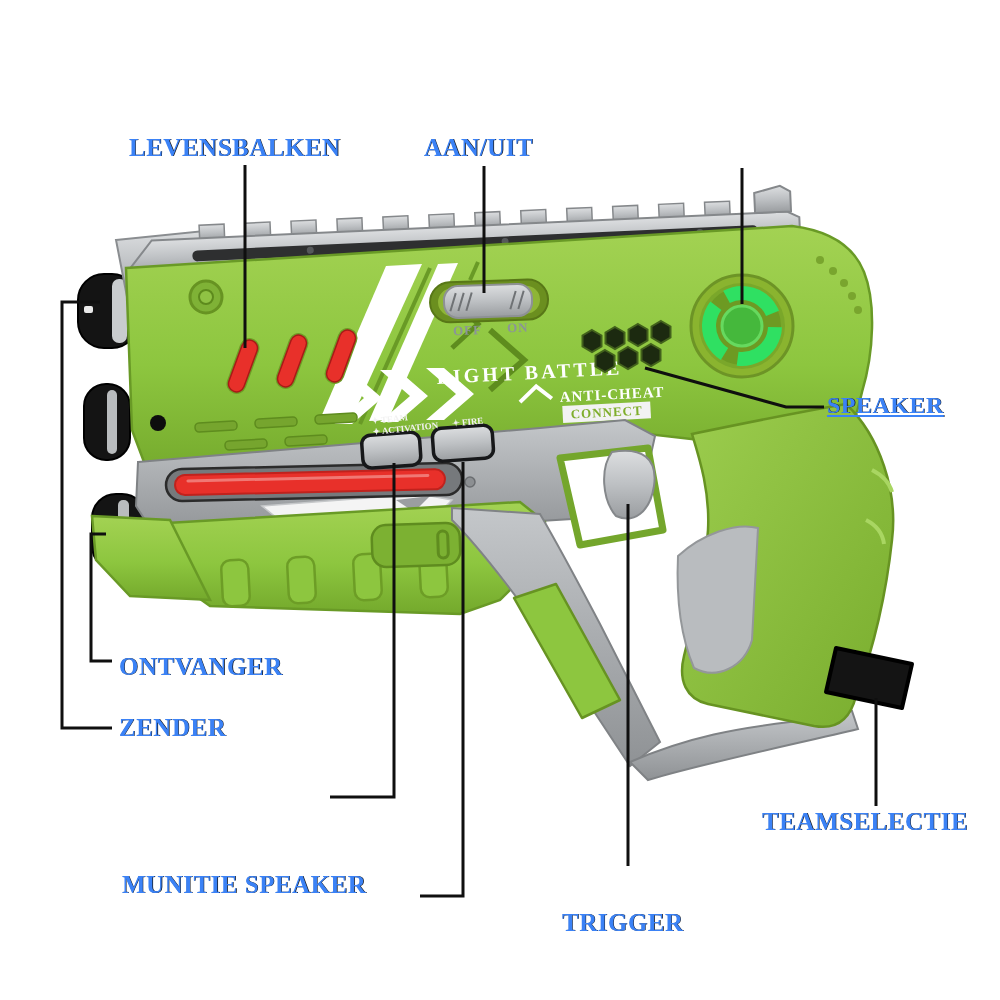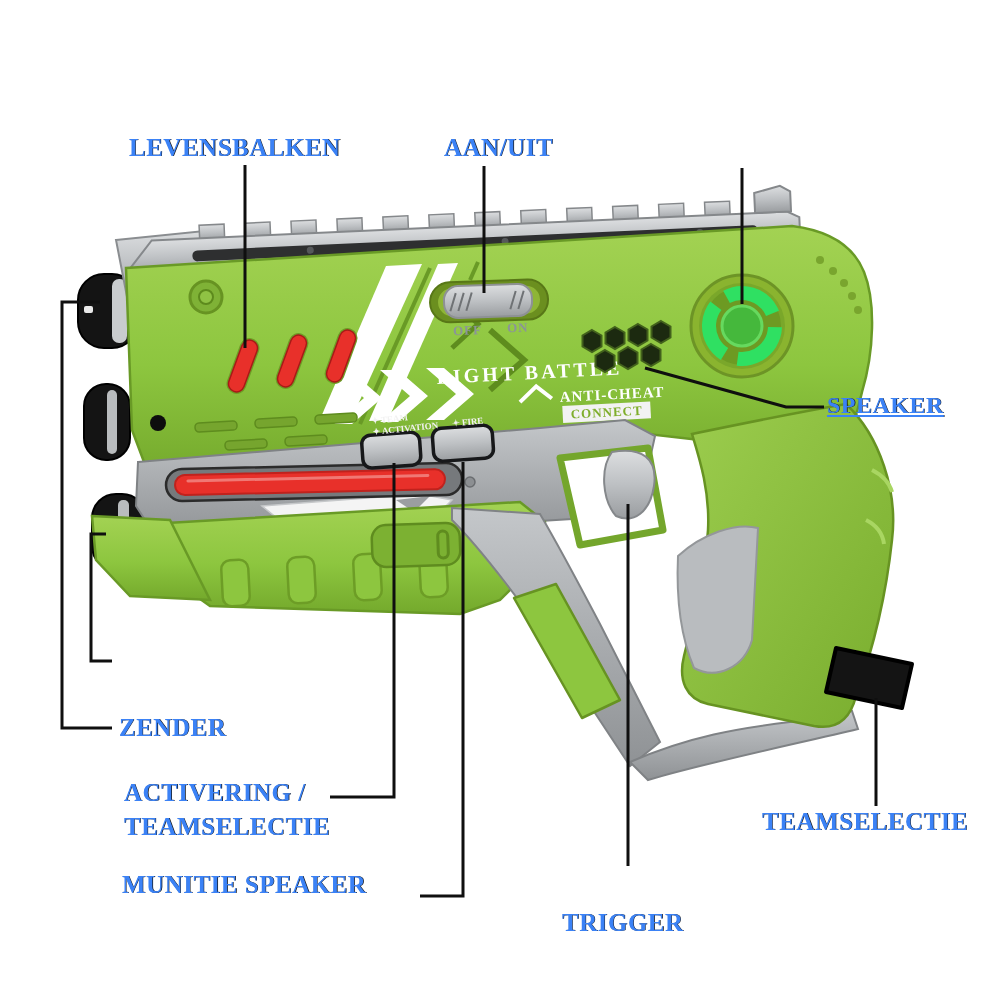--- a/index.html
+++ b/index.html
@@ -241,24 +241,21 @@
     <path d="M106,534 L91,534 L91,661 L112,661"></path>
     <path d="M100,302 L62,302 L62,728 L112,728"></path>
     <path d="M394,463 L394,797 L330,797"></path>
     <path d="M463,462 L463,896 L420,896"></path>
     <path d="M628,504 L628,866"></path>
     <path d="M876,698 L876,806"></path>
   </g>
 </svg>
 
 <div class="callout" style="left:129px;top:134px;">LEVENSBALKEN</div>
-<div class="callout" style="left:424px;top:134px;margin-left:20px;">AAN/UIT</div>
+<div class="callout" style="left:424px;top:134px;">AAN/UIT</div>
 <div class="callout small" style="left:827px;top:392px;">SPEAKER</div>
+<div class="callout" style="left:119px;top:653px;">ONTVANGER</div>
 <div class="callout" style="left:119px;top:714px;">ZENDER</div>
-<div class="callout two-line" style="left:124px;top:776px;">
-  <div>ACTIVERING /</div>
-  <div>TEAMSELECTIE</div>
-</div>
 <div class="callout" style="left:122px;top:871px;">MUNITIE SPEAKER</div>
 <div class="callout" style="left:562px;top:909px;">TRIGGER</div>
 <div class="callout" style="left:762px;top:808px;">TEAMSELECTIE</div>
 
 </div>
 
 </body></html>

